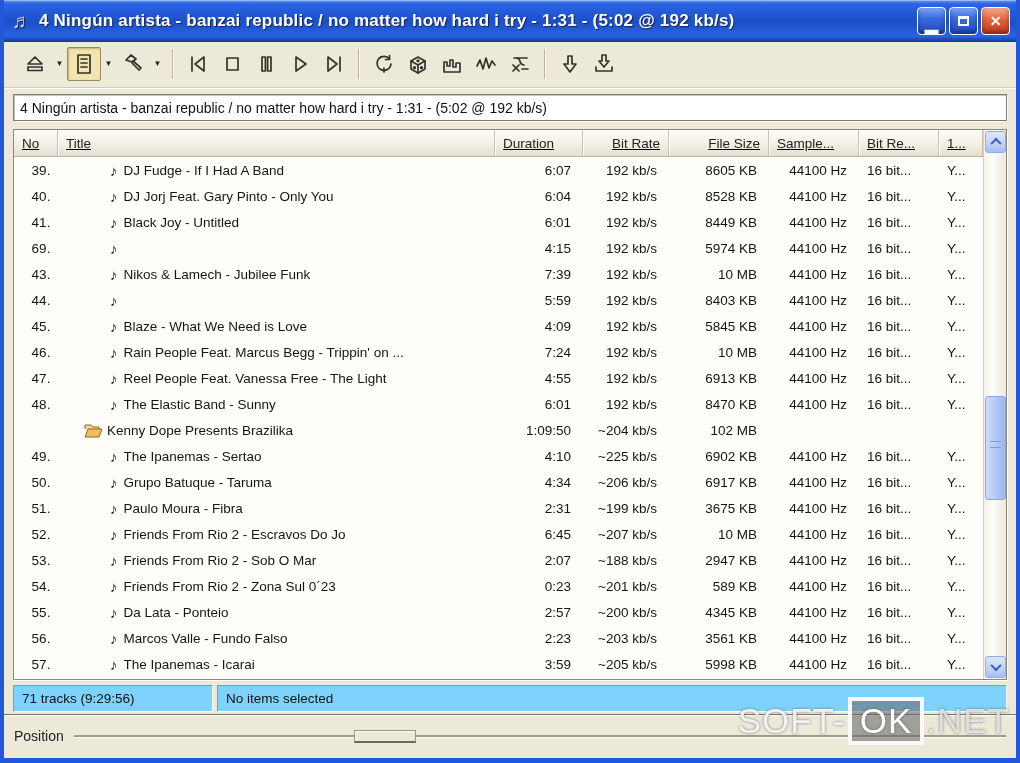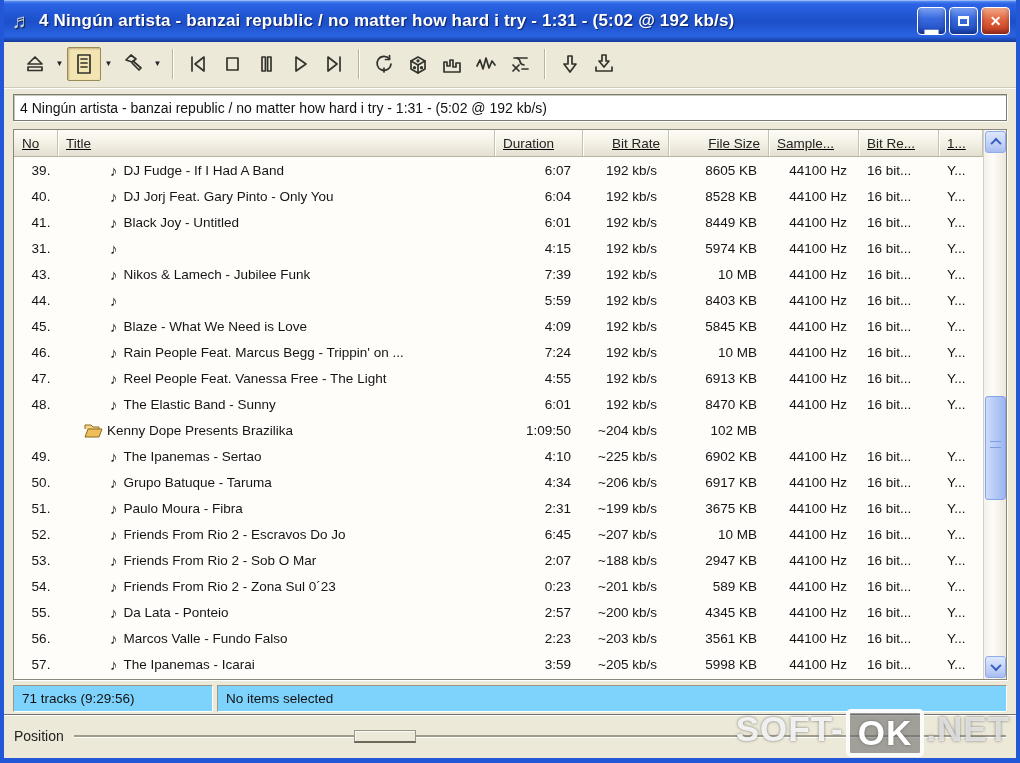--- a/index.html
+++ b/index.html
@@ -153,27 +153,27 @@
     position:absolute; left:0; right:0; top:7px; height:2px;
     background:#a09c8c; box-shadow:0 1px 0 #fff;
   }
   .slider .thumb{
     position:absolute; left:280px; top:2px; width:62px; height:13px;
     background:#ece9d8; border:1px solid #98948a; border-bottom:2px solid #6c685c;
     box-shadow:inset 1px 1px 0 #fbfaf4; cursor:default;
   }
   
   .watermark{
-    position:absolute; right:10px; bottom:6px; display:flex; align-items:flex-start;
-    font-weight:bold; font-size:35px; letter-spacing:1px;
+    position:absolute; right:10px; bottom:6px; display:flex; align-items:center;
+    font-weight:normal; font-size:35px; letter-spacing:1px;
     color:rgba(250,250,250,.92); text-shadow:0 0 3px rgba(90,90,90,.8);
     pointer-events:none;
   }
   .wm-badge{
-    margin:0 2px; padding:0 8px; border:4px solid rgba(255,255,255,.95); border-radius:5px;
+    margin:12px 2px; padding:0 8px; border:4px solid rgba(255,255,255,.95); border-radius:0;
     background:rgba(100,100,100,.55); color:#fff; line-height:40px;
   }
   .wm-right{ color:rgba(240,240,240,.8); }
 </style>
 </head>
 <body>
 
 <div class="frame">
 
   <div class="titlebar">
@@ -381,21 +381,21 @@
             <span>Black Joy - Untitled</span>
           </div>
           <div class="tcell c-r">6:01</div>
           <div class="tcell c-r">192 kb/s</div>
           <div class="tcell c-r">8449 KB</div>
           <div class="tcell c-r">44100 Hz</div>
           <div class="tcell c-l">16 bit...</div>
           <div class="tcell c-l">Y...</div>
         </div>
         <div class="trow">
-          <div class="tcell c-no">31.</div>
+          <div class="tcell c-no">69.</div>
           <div class="tcell c-title">
             <span class="note-icon">♪</span>
           </div>
           <div class="tcell c-r">4:15</div>
           <div class="tcell c-r">192 kb/s</div>
           <div class="tcell c-r">5974 KB</div>
           <div class="tcell c-r">44100 Hz</div>
           <div class="tcell c-l">16 bit...</div>
           <div class="tcell c-l">Y...</div>
         </div>

